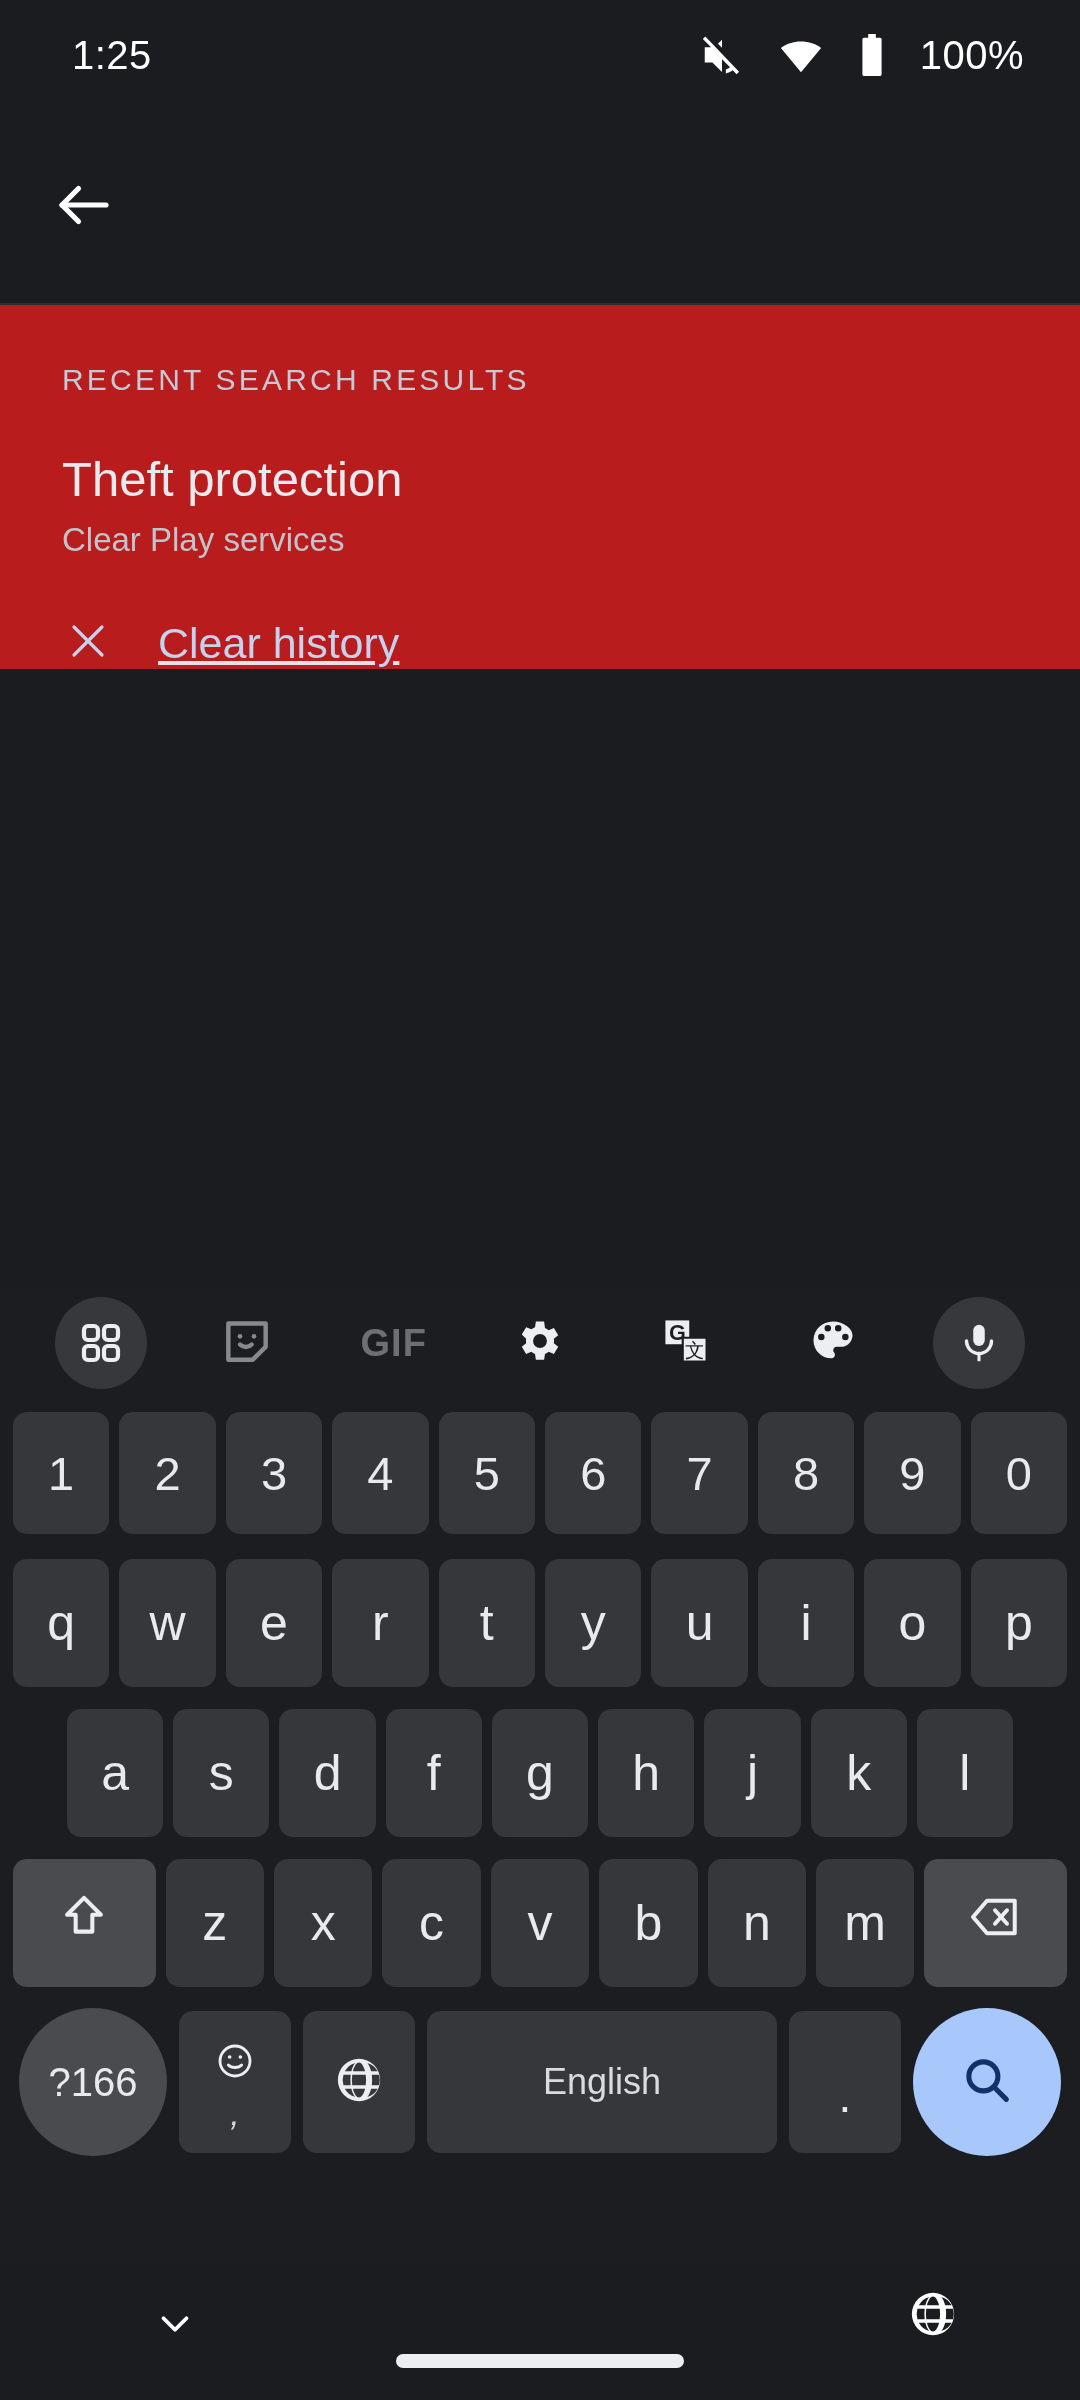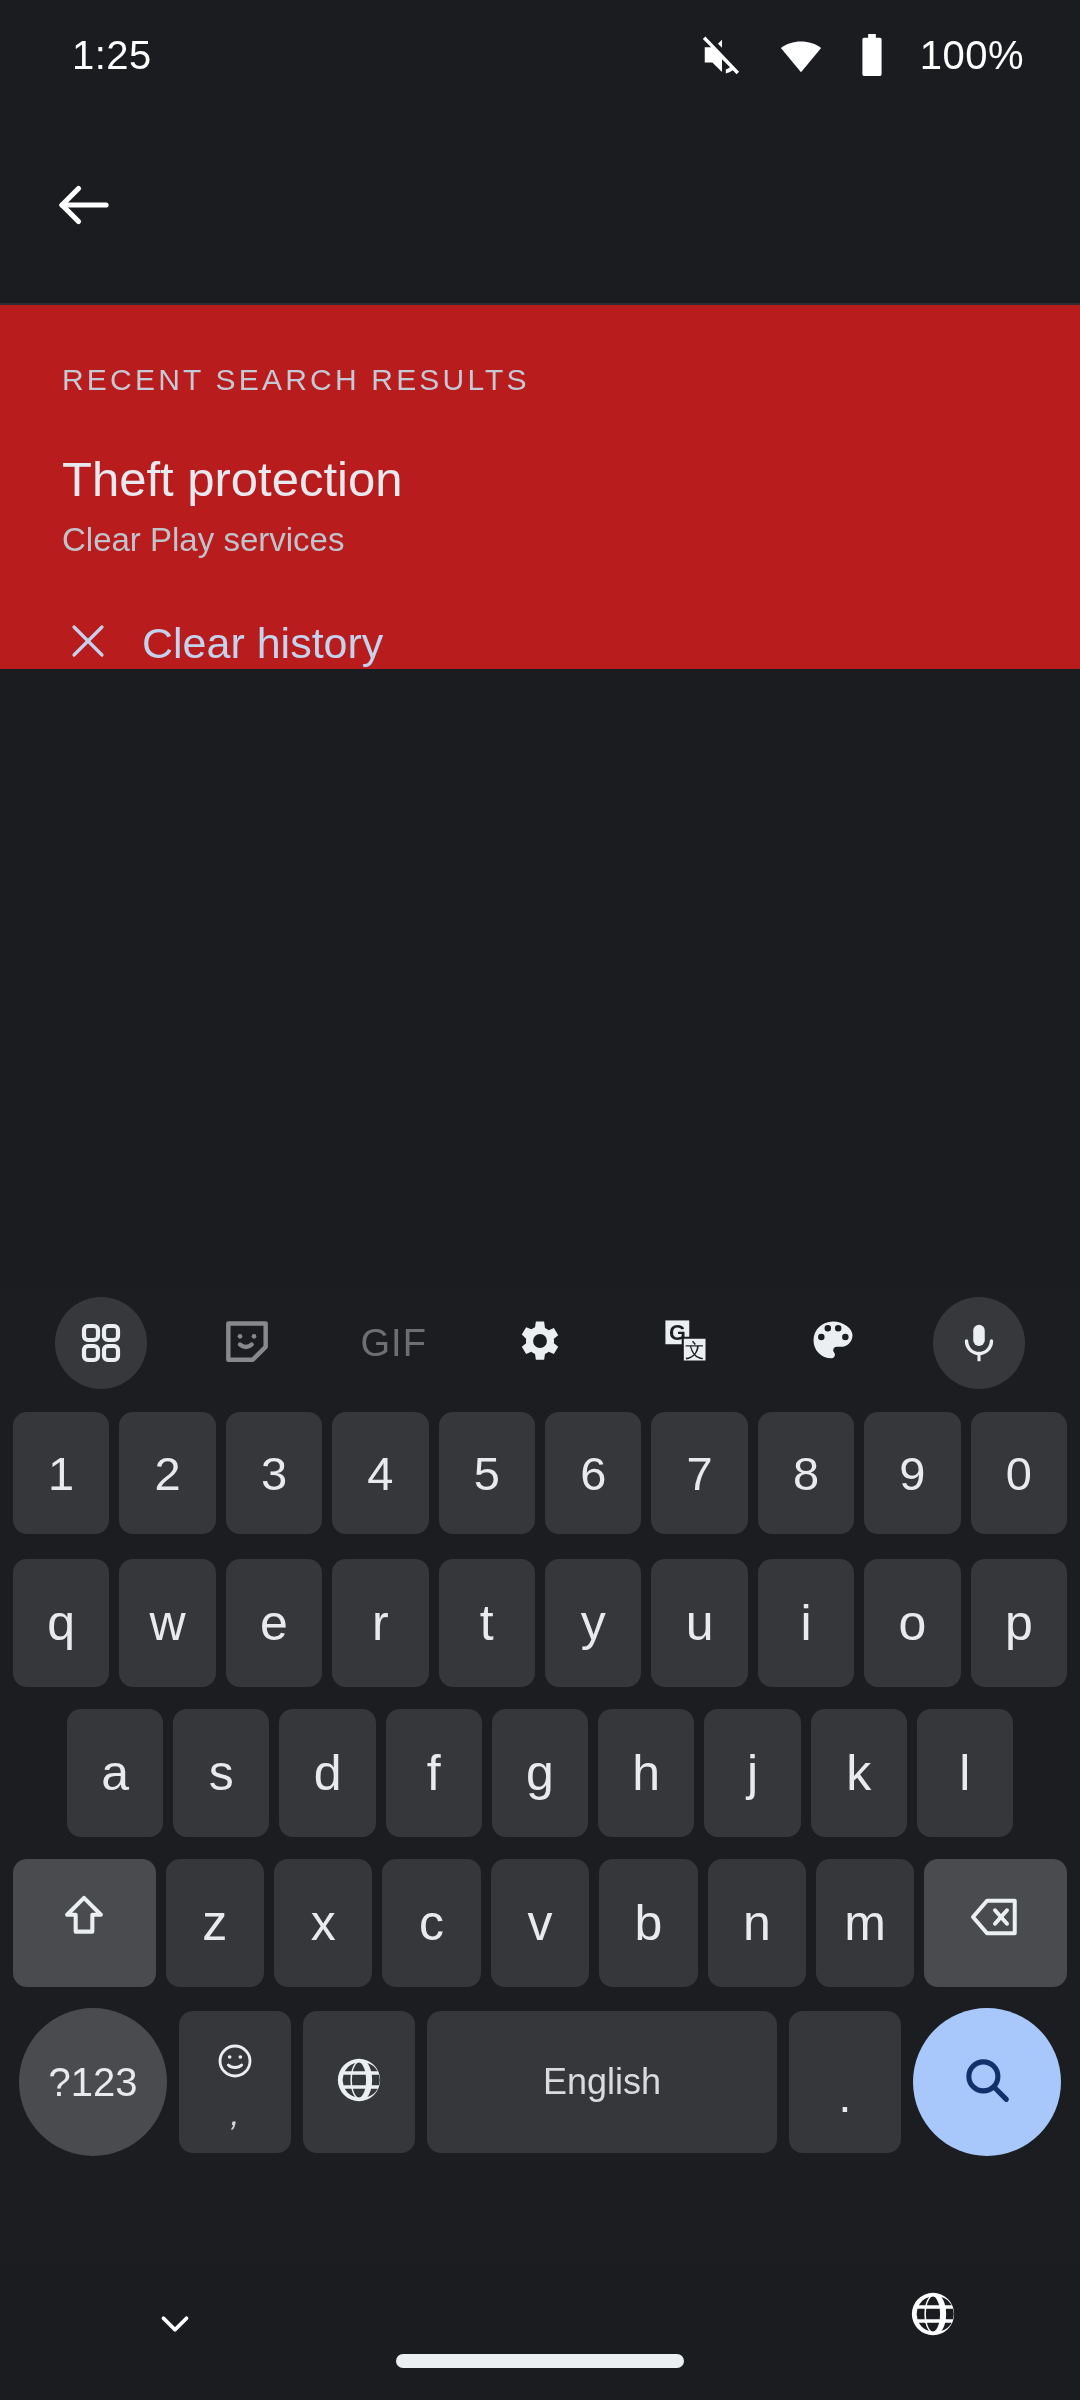--- a/index.html
+++ b/index.html
@@ -41,22 +41,22 @@
   #results{ padding:0 62px; background:#b91c1c; }
   #results-header{
     font-size:30px; letter-spacing:3.2px; color:#c3cad6;
     padding:58px 0 0 0;
   }
   .result-item{ padding-top:54px; }
   .result-title{ font-size:49px; color:#e6e9ee; line-height:1.15; }
   .result-subtitle{ font-size:33px; color:#bfc4cc; padding-top:14px; }
 
   #clear-history{
-    display:flex; align-items:center; gap:30px;
-    padding-top:58px; margin-left:2px;
+    display:flex; align-items:center; gap:46px;
+    padding-top:58px; margin-left:2px;text-decoration:underline;
   }
   #clear-history-label{ font-size:43px; color:#c3d3ee; }
 
   
   #keyboard{
     position:absolute; left:0; bottom:137px; width:1080px; height:975px;
     background:#1c1d20;
     display:flex; flex-direction:column;
   }
   #kb-toolbar{
@@ -65,21 +65,21 @@
   }
   .tool-btn{
     flex:1 1 0; height:92px;
     display:flex; align-items:center; justify-content:center;
   }
   .tool-circle{
     width:92px; height:92px; border-radius:50%;
     background:#37383b;
     display:flex; align-items:center; justify-content:center;
   }
-  .gif-text{ font-size:38px; font-weight:normal; color:#6d6f73; letter-spacing:1px; }
+  .gif-text{ font-size:38px; font-weight:bold; color:#6d6f73; letter-spacing:1px; }
 
   .kb-row{ display:flex; align-items:center; justify-content:center; padding:0 8px; }
   #row-numbers{ height:150px; }
   #row-q{ height:150px; }
   #row-a{ height:150px; }
   #row-z{ height:150px; }
   #row-bottom{ height:168px; }
 
   .key{
     background:#36373a; border-radius:14px;
@@ -300,21 +300,21 @@
         <svg width="60" height="60" viewBox="0 0 24 24" fill="none" stroke="#eceff1" stroke-width="1.6" stroke-linecap="round" stroke-linejoin="round">
           <path d="M8.4 5.5h11.1v13H8.4L2.8 12z"></path>
           <line x1="11.6" y1="9.3" x2="16.4" y2="14.7"></line>
           <line x1="16.4" y1="9.3" x2="11.6" y2="14.7"></line>
         </svg>
       </span>
     </div>
   </div>
 
   <div class="kb-row" id="row-bottom">
-    <div class="bkey" id="key-sym">?123</div>
+    <div class="bkey" id="key-sym">?166</div>
     <div class="bkey" id="key-emoji">
       <span>
         <svg width="40" height="40" viewBox="0 0 24 24" fill="none" stroke="#eceff1" stroke-width="1.7">
           <circle cx="12" cy="12" r="9"></circle>
           <circle cx="8.8" cy="9.6" r="1.1" fill="#eceff1" stroke="none"></circle>
           <circle cx="15.2" cy="9.6" r="1.1" fill="#eceff1" stroke="none"></circle>
           <path d="M8 14.4c1.9 2 6.1 2 8 0" stroke-linecap="round"></path>
         </svg>
       </span>
       <span id="emoji-comma">,</span>

